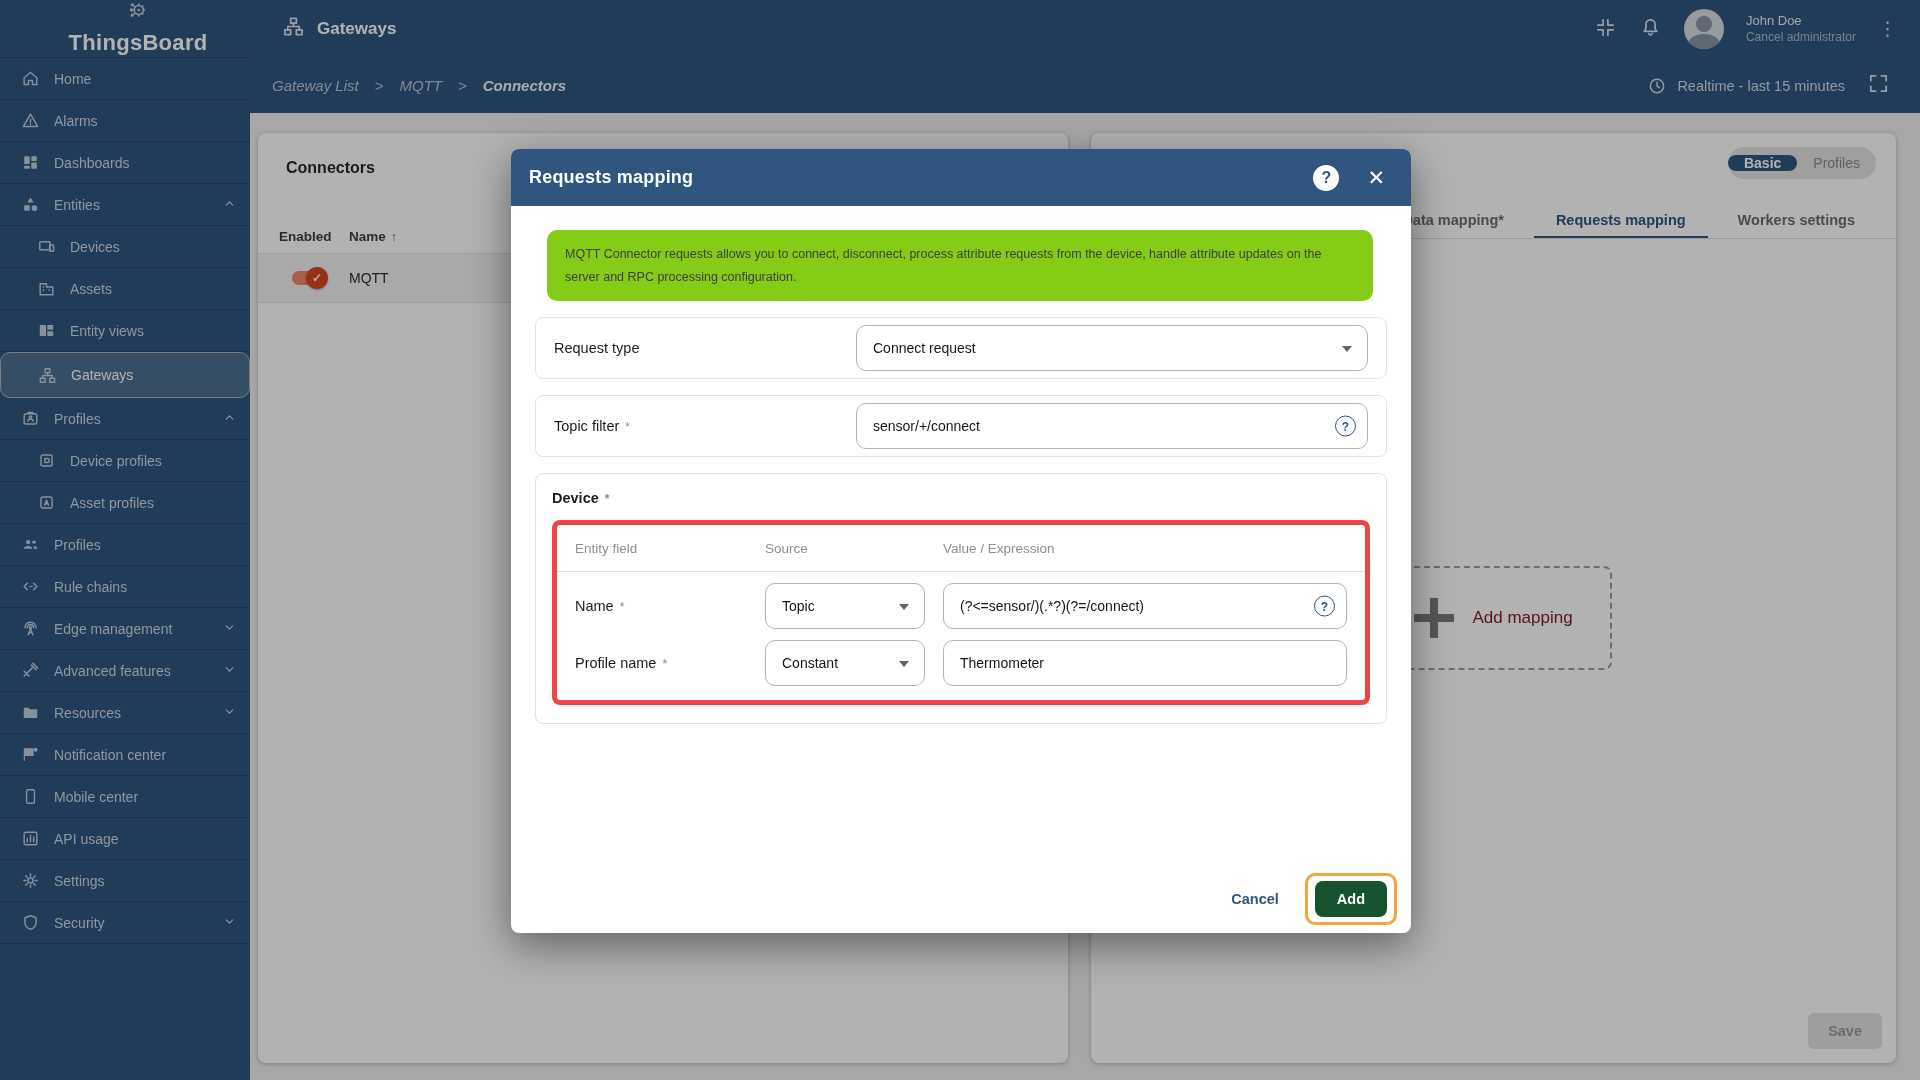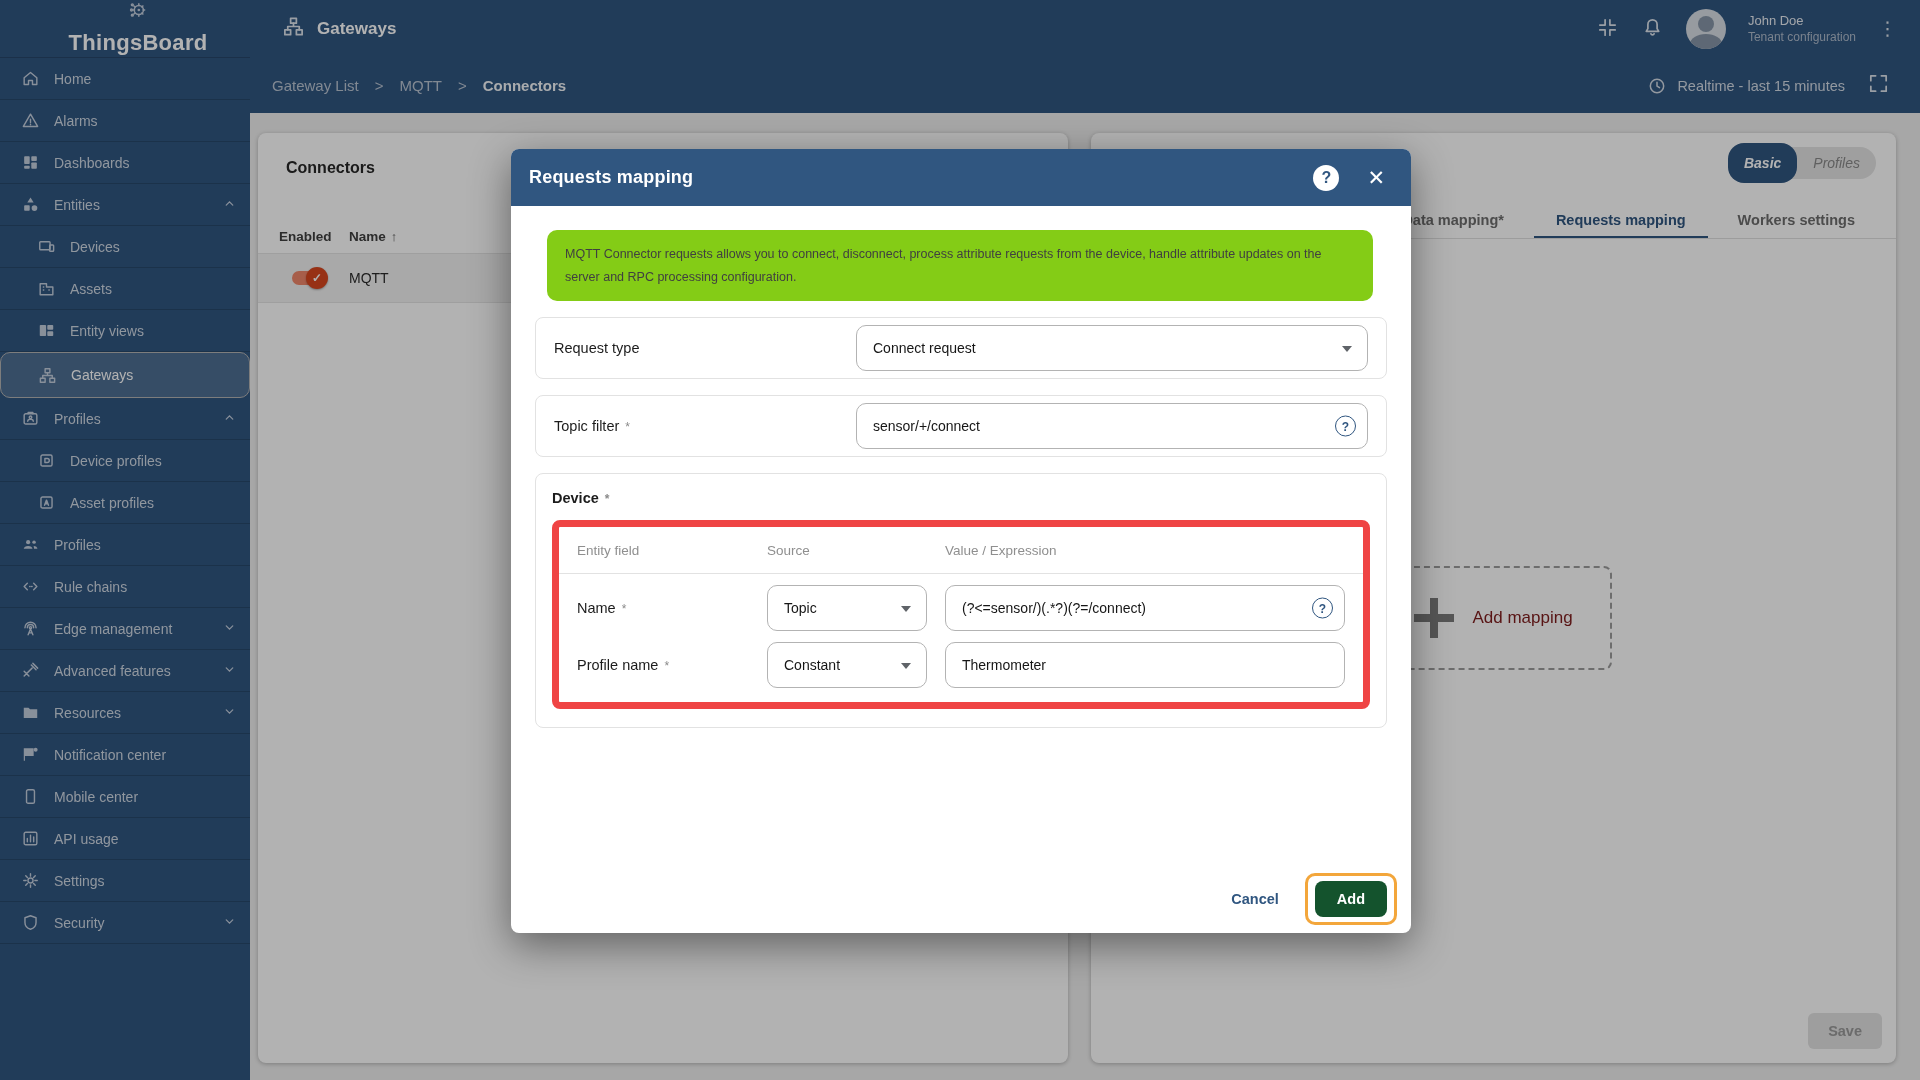--- a/index.html
+++ b/index.html
@@ -32,21 +32,21 @@
   .tb-right{display:flex;align-items:center;gap:22px;}
   .tb-ic svg{width:23px;height:23px;stroke:#dde4ec;fill:none;stroke-width:1.8;stroke-linecap:round;stroke-linejoin:round;}
   .avatar{width:40px;height:40px;border-radius:50%;background:#d8dee5;position:relative;overflow:hidden;flex:none;}
   .avatar .head{position:absolute;left:12px;top:7px;width:16px;height:16px;border-radius:50%;background:#8796a8;}
   .avatar .body{position:absolute;left:4px;top:25px;width:32px;height:20px;border-radius:50%;background:#8796a8;}
   .user-block{line-height:1.25;}
   .user-name{font-size:13px;color:#e8edf3;}
   .user-role{font-size:12px;color:#aebbcb;}
   .kebab{color:#dde4ec;font-size:19px;letter-spacing:0;line-height:.35;text-align:center;width:14px;}
   .tb-row2{height:55px;display:flex;align-items:center;padding:0 30px 0 22px;}
-  .crumb{font-size:15px;color:#b9c4d2;display:flex;gap:16px;align-items:center;}
+  .crumb{font-size:15px;color:#b9c4d2;display:flex;gap:16px;align-items:center;font-style:italic;}
   .crumb .cur{color:#f2f5f8;font-weight:700;}
   .realtime{display:flex;align-items:center;gap:10px;color:#d3dbe5;font-size:14.5px;}
   .realtime svg{width:20px;height:20px;stroke:#d3dbe5;fill:none;stroke-width:1.8;stroke-linecap:round;}
   .fs-ic{margin-left:22px;}
 
   
   .content{position:absolute;left:250px;top:113px;right:0;bottom:0;background:#efefef;z-index:1;}
   .panel{position:absolute;top:20px;height:930px;background:#fff;border-radius:8px;
          box-shadow:0 1px 4px rgba(0,0,0,.25);}
   .left-panel{left:8px;width:810px;}
@@ -61,21 +61,21 @@
   .tgl{width:38px;height:22px;position:relative;margin-right:21px;flex:none;}
   .tgl .track{position:absolute;left:2px;top:4px;width:34px;height:14px;border-radius:7px;background:#f0876b;}
   .tgl .thumb{position:absolute;right:0;top:0;width:22px;height:22px;border-radius:50%;background:#d9471f;
               color:#fff;font-size:12px;font-weight:700;display:flex;align-items:center;justify-content:center;
               box-shadow:0 1px 2px rgba(0,0,0,.3);}
   .row-name{font-size:14px;color:#2b2b2b;}
 
   .right-panel{left:841px;width:805px;}
   .mode-toggle{position:absolute;top:14px;right:20px;height:32px;background:#e4e4e4;border-radius:16px;
                display:flex;align-items:center;font-size:14px;}
-  .mode-seg{padding:0 16px;height:40px;display:flex;align-items:center;border-radius:16px;color:#8a8a8a;cursor:pointer;font-style:italic;}
+  .mode-seg{padding:0 16px;height:16px;display:flex;align-items:center;border-radius:16px;color:#8a8a8a;cursor:pointer;}
   .mode-seg.on{background:#305680;color:#fff;font-weight:600;}
   .tabs{position:absolute;top:68px;right:15px;display:flex;height:37px;}
   .tab{padding:0 26px;display:flex;align-items:center;font-size:14.5px;font-weight:600;color:#6d6d6d;
        position:relative;cursor:pointer;}
   .tab.active{color:#305680;}
   .tab.active::after{content:"";position:absolute;left:4px;right:4px;bottom:-1px;height:3px;background:#305680;}
   .tabs-line{position:absolute;top:105px;left:0;right:0;height:1px;background:#e0e0e0;}
   .add-mapping{position:absolute;top:433px;left:50%;transform:translateX(-50%);width:232px;height:100px;
                border:2px dashed #9c9c9c;border-radius:8px;display:flex;align-items:center;
                justify-content:center;gap:18px;cursor:pointer;color:#6f6f6f;}
@@ -106,21 +106,21 @@
   .sel,.tinput{height:46px;border:1px solid #b3b3b3;border-radius:10px;width:100%;
         display:flex;align-items:center;padding:0 16px;font-size:14px;color:#161616;
         box-sizing:border-box;background:#fff;font-family:inherit;}
   .caret{position:absolute;right:16px;top:50%;margin-top:-2px;width:0;height:0;
          border-left:5px solid transparent;border-right:5px solid transparent;border-top:6px solid #5f6368;}
   .help-circ{width:19px;height:19px;border:1.7px solid #305680;border-radius:50%;color:#305680;
              font-size:12px;font-weight:700;display:flex;align-items:center;justify-content:center;
              position:absolute;right:12px;top:50%;transform:translateY(-50%);background:#fff;cursor:pointer;}
   .device-card{margin:16px 24px 0;border:1px solid #e2e2e2;border-radius:8px;padding:16px 16px 18px;}
   .dev-title{font-size:14.5px;font-weight:700;color:#1c1c1c;}
-  .dev-table{margin-top:14px;border:7px solid #ef4444;border-radius:8px;padding-bottom:14px;}
+  .dev-table{margin-top:14px;border:5px solid #ef4444;border-radius:8px;padding-bottom:14px;}
   .dev-head{display:grid;grid-template-columns:190px 178px 1fr;align-items:center;height:46px;
             padding:0 18px;border-bottom:1px solid #e2e2e2;color:#8f8f8f;font-size:13.5px;}
   .dev-row{display:grid;grid-template-columns:190px 178px 1fr;align-items:center;
            padding:0 18px;margin-top:11px;}
   .dev-row .flabel2{font-size:14.5px;color:#1c1c1c;}
   .dev-sel{position:relative;width:160px;}
   .dev-val{position:relative;width:100%;}
   .m-footer{position:absolute;right:14px;bottom:8px;display:flex;align-items:center;gap:26px;}
   .cancel-btn{color:#305680;font-size:14.5px;font-weight:600;cursor:pointer;}
   .add-ring{border:3px solid #f3a63b;border-radius:10px;padding:5px 7px;}
@@ -382,21 +382,21 @@
         <span class="tb-ic"><svg viewBox="0 0 24 24">
               <path d="M12 4c-2.8 0-4.8 2-4.8 4.8v4.4L5.5 16h13l-1.7-2.8V8.8C16.8 6 14.8 4 12 4z"></path>
               <path d="M10.3 18.5a1.8 1.8 0 0 0 3.4 0"></path>
             </svg></span>
         <span class="avatar">
             <span class="head"></span>
             <span class="body"></span>
           </span>
         <span class="user-block">
           <div class="user-name">John Doe</div>
-          <div class="user-role">Tenant configuration</div>
+          <div class="user-role">Cancel administrator</div>
         </span>
         <span class="kebab">⋮</span>
       </div>
     </div>
     <div class="tb-row2">
       <div class="crumb">
         <span>Gateway List</span>
         <span>&gt;</span>
         <span>MQTT</span>
         <span>&gt;</span>

